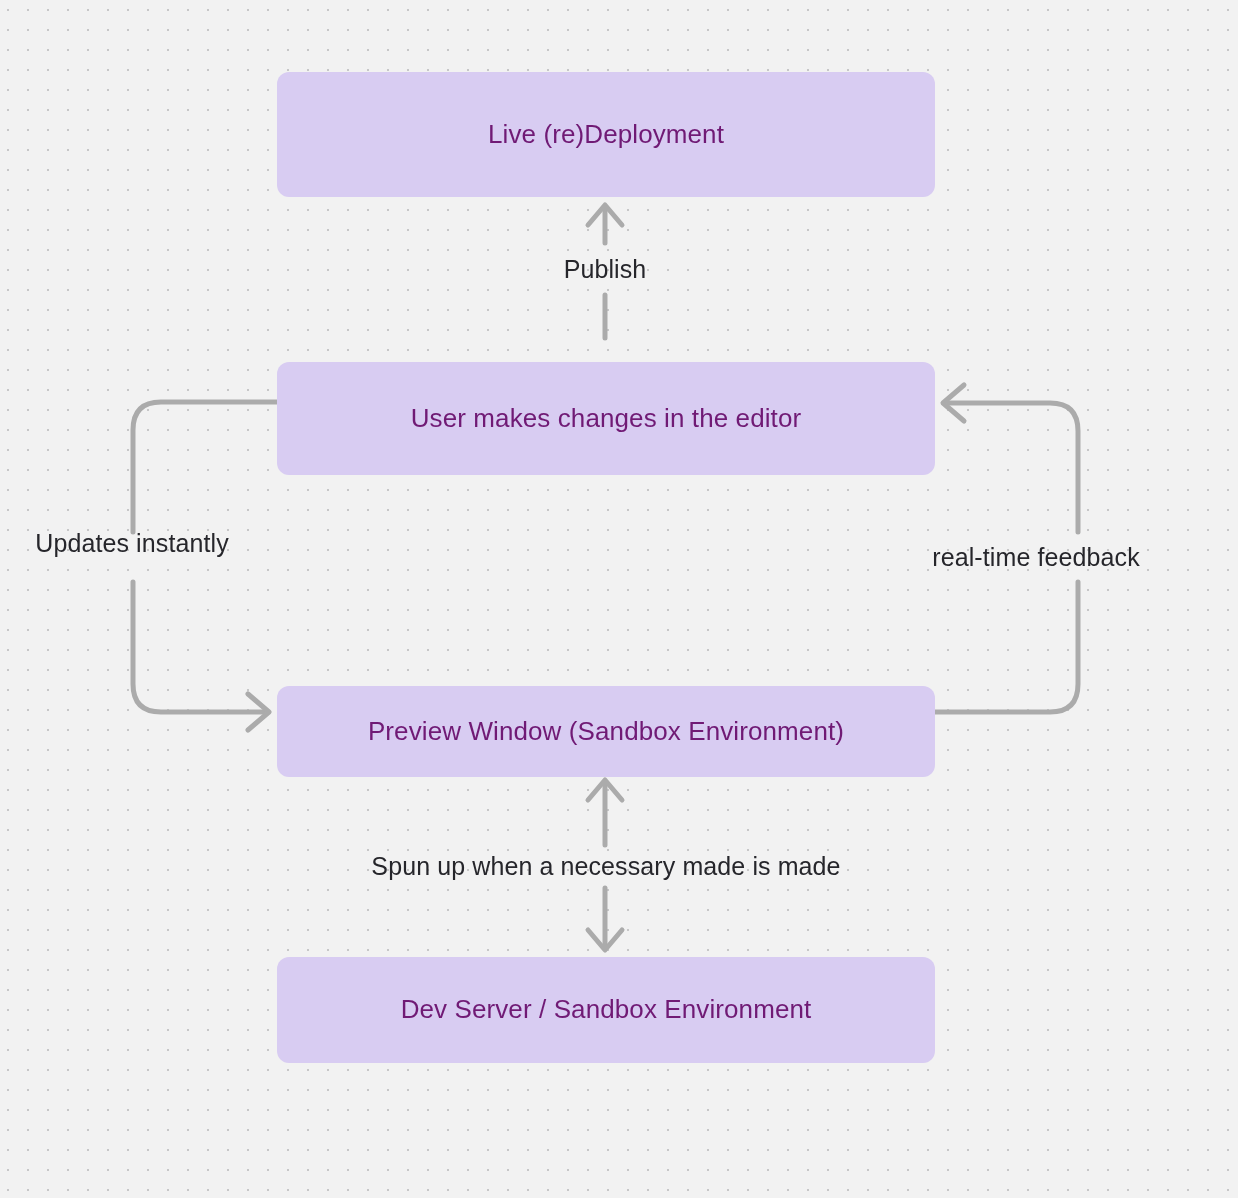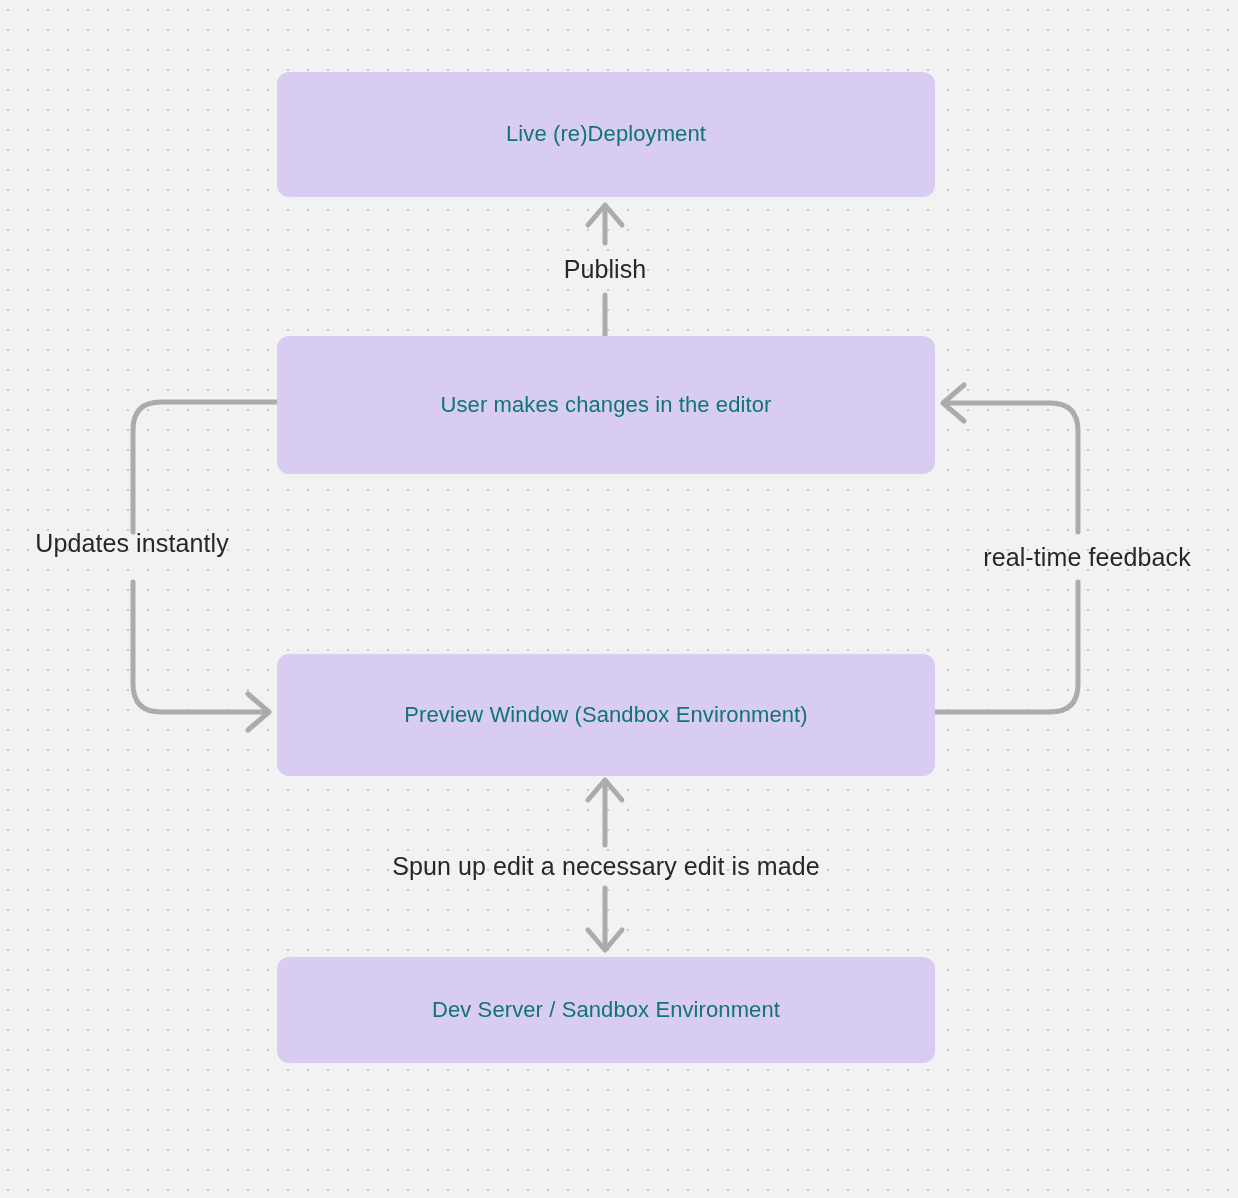--- a/index.html
+++ b/index.html
@@ -36,22 +36,22 @@
   .node {
     position: absolute;
     left: 277px;
     width: 658px;
     background: #d8ccf2;
     border-radius: 12px;
     display: flex;
     align-items: center;
     justify-content: center;
     text-align: center;
-    color: #0f766e;
-    font-size: 22px;
+    color: #701a75;
+    font-size: 26px;
     line-height: 1.3;
     letter-spacing: 0.1px;
   }
   .edge-label {
     position: absolute;
     transform: translate(-50%, -50%);
     white-space: nowrap;
     color: #26262b;
     font-size: 25px;
     letter-spacing: 0.1px;
@@ -85,27 +85,27 @@
     <g>
       <path d="M605 783 L605 845"></path>
       <path d="M588 800 L605 780 L622 800"></path>
       <path d="M605 888 L605 945"></path>
       <path d="M588 930 L605 950 L622 930"></path>
     </g>
   </svg>
 
   <div class="node" style="top:72px;height:125px">Live (re)Deployment</div>
 
-  <div class="node" style="top:336px;height:138px">User makes changes in the editor</div>
+  <div class="node" style="top:362px;height:113px">User makes changes in the editor</div>
 
-  <div class="node" style="top:654px;height:122px">Preview Window (Sandbox Environment)</div>
+  <div class="node" style="top:686px;height:91px">Preview Window (Sandbox Environment)</div>
 
   <div class="node" style="top:957px;height:106px">Dev Server / Sandbox Environment</div>
 
   <div class="edge-label" style="left:605px;top:269px">Publish</div>
 
   <div class="edge-label" style="left:132px;top:543px">Updates instantly</div>
 
-  <div class="edge-label" style="left:1087px;top:557px">real-time feedback</div>
+  <div class="edge-label" style="left:1036px;top:557px">real-time feedback</div>
 
-  <div class="edge-label" style="left:606px;top:866px">Spun up edit a necessary edit is made</div>
+  <div class="edge-label" style="left:606px;top:866px">Spun up when a necessary made is made</div>
 
 </div>
 
 </body></html>

